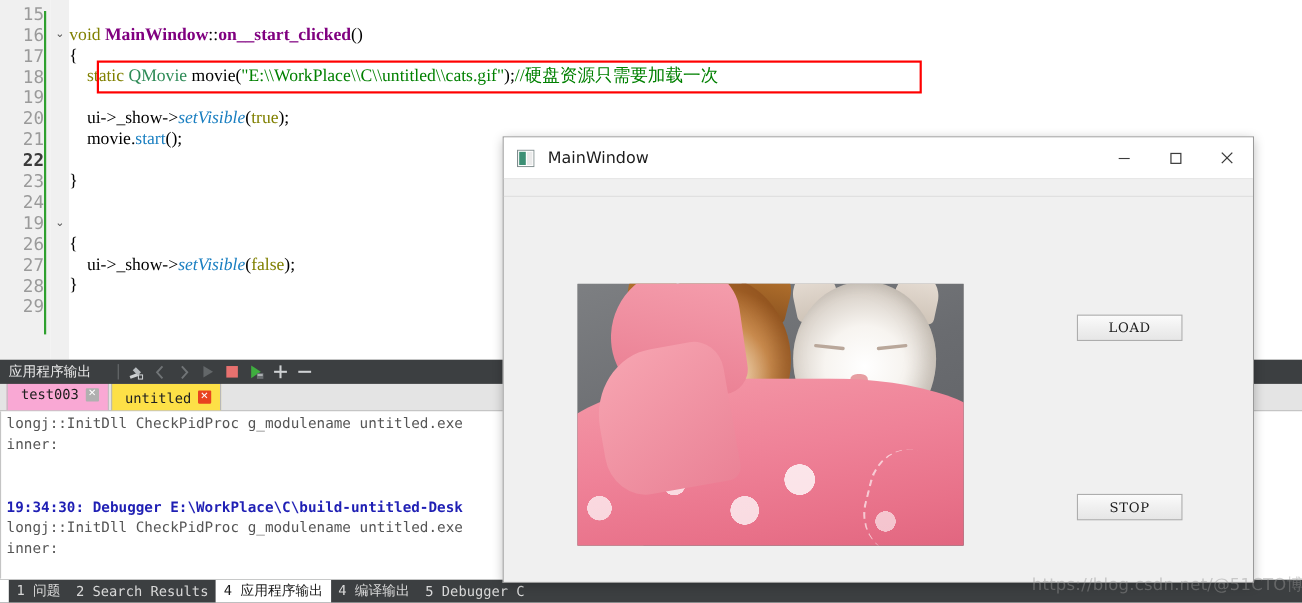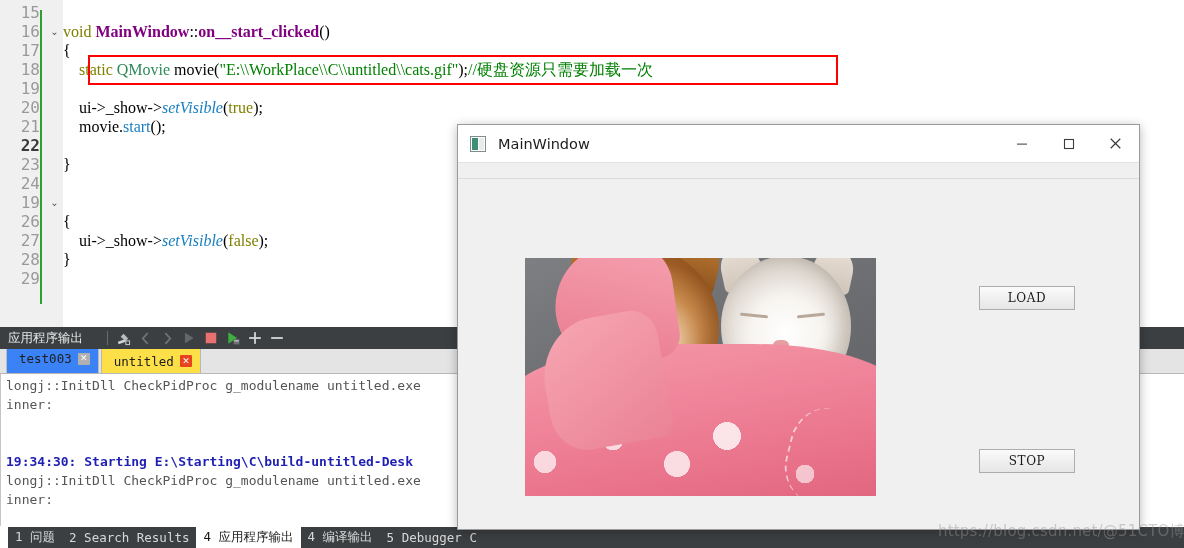--- a/index.html
+++ b/index.html
@@ -182,21 +182,21 @@
     height: 30px;
     display: flex;
     align-items: center;
     gap: 6px;
     padding: 0 8px 0 12px;
     font-family: "DejaVu Sans Mono", monospace;
     font-size: 12.5px;
     color: #202020;
     border: 1px solid #bdbdbd;
     border-bottom: none;
-    background: #3b82f6;
+    background: #f9a8d4;
     margin-right: 2px;
     cursor: pointer;
     box-sizing: border-box;
   }
   .otab.active {
     background: #fde047;
     border-color: #b8b8b8;
     height: 25px;
   }
   .otab-x {
@@ -597,21 +597,21 @@
         <div class="otab active">
           <span>untitled</span>
           <span class="otab-x">✕</span>
         </div>
       </div>
 
     <div class="out-body" id="out-body">
         <div class="out-line normal" style="top: 2px;">longj::InitDll CheckPidProc g_modulename untitled.exe</div>
         <div class="out-line normal" style="top: 21px;">inner:</div>
         <div class="out-line normal" style="top: 59px;"></div>
-        <div class="out-line start" style="top: 78px;">19:34:30: Starting E:\Starting\C\build-untitled-Desk</div>
+        <div class="out-line start" style="top: 78px;">19:34:30: Debugger E:\WorkPlace\C\build-untitled-Desk</div>
         <div class="out-line normal" style="top: 97px;">longj::InitDll CheckPidProc g_modulename untitled.exe</div>
         <div class="out-line normal" style="top: 116px;">inner:</div>
       </div>
   </div>
 
   <div class="statusbar">
     <span class="sb-left-stub"></span>
     <div id="sb-items" style="display:flex;align-items:center;">
         <span class="sb-item">1 问题</span>
         <span class="sb-item">2 Search Results</span>

